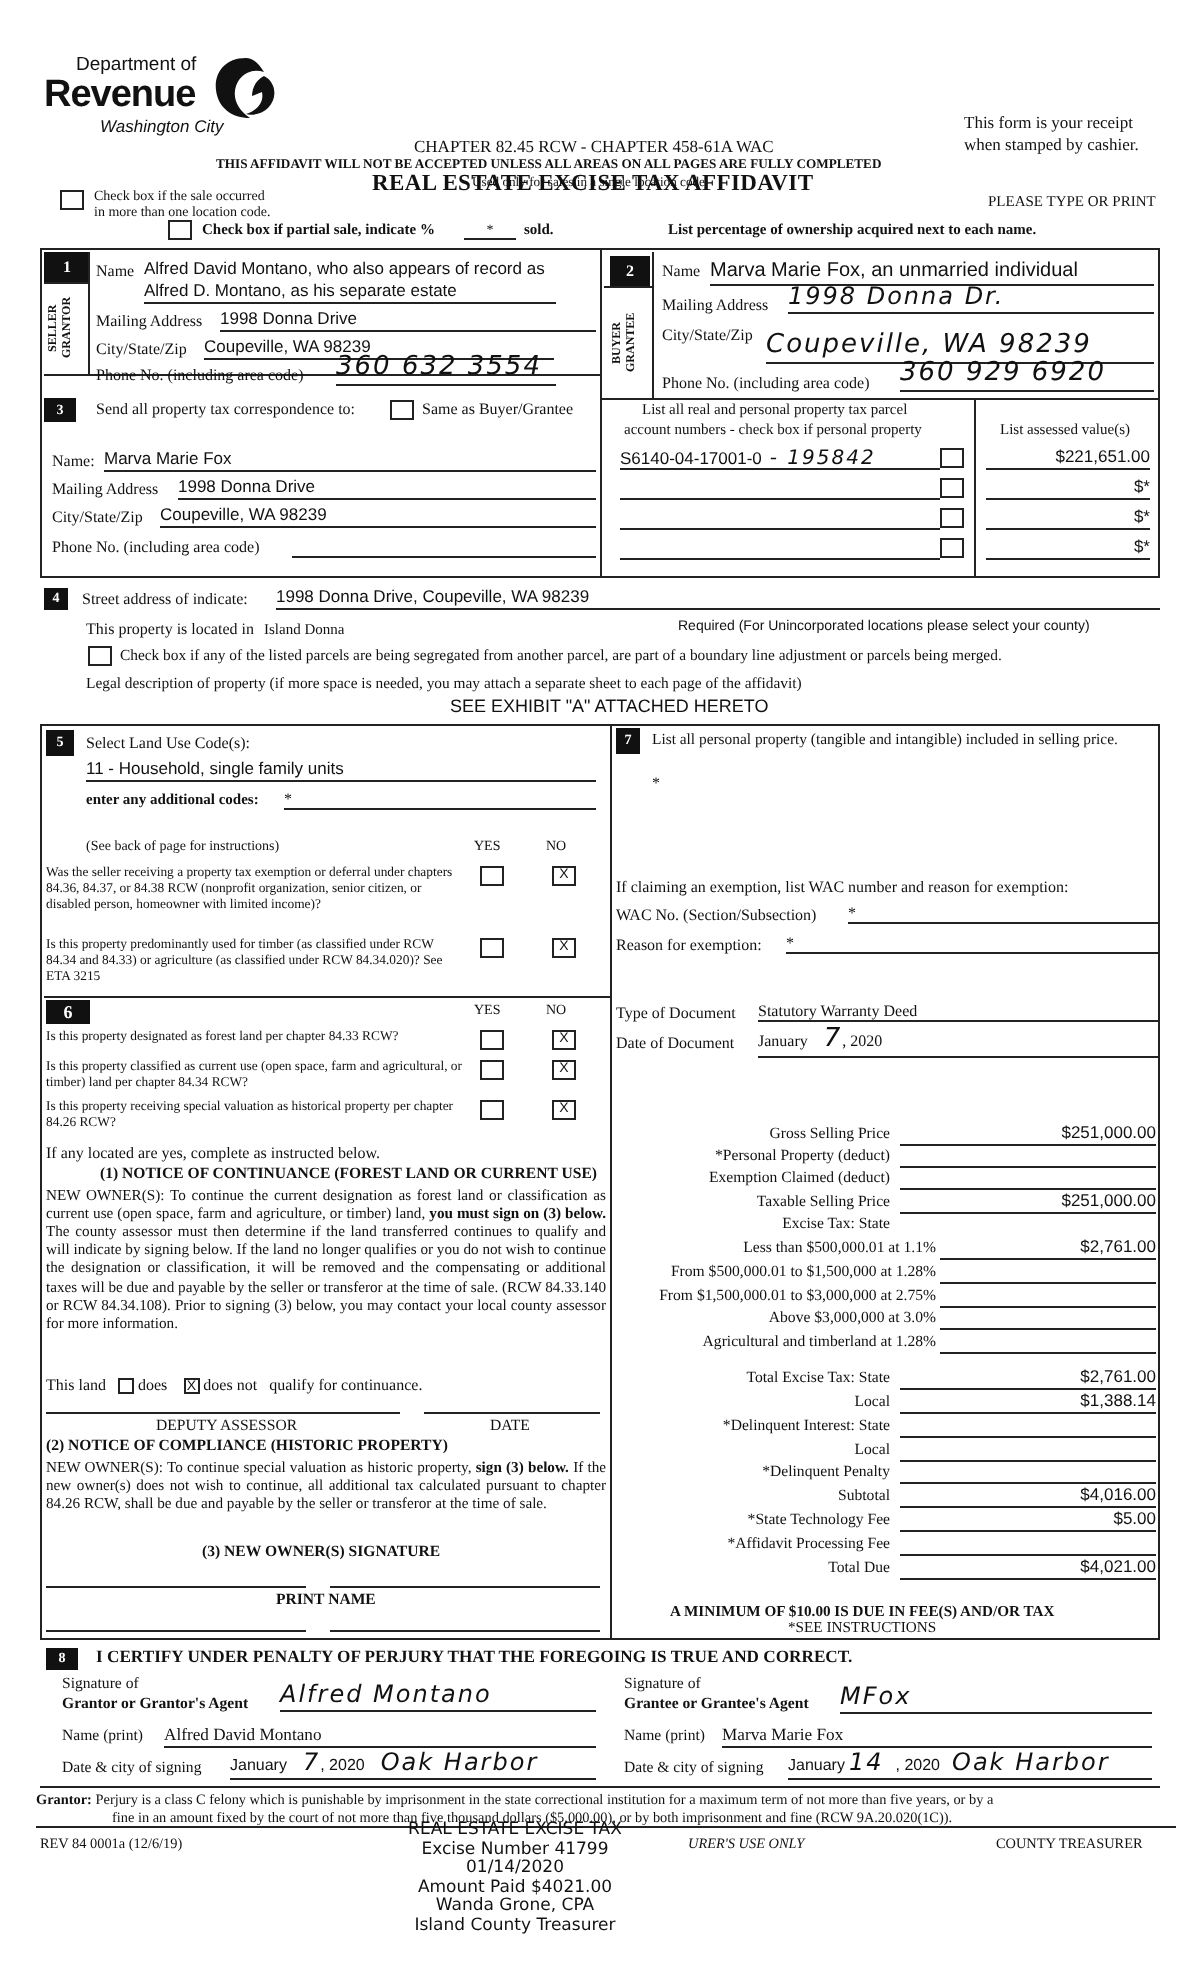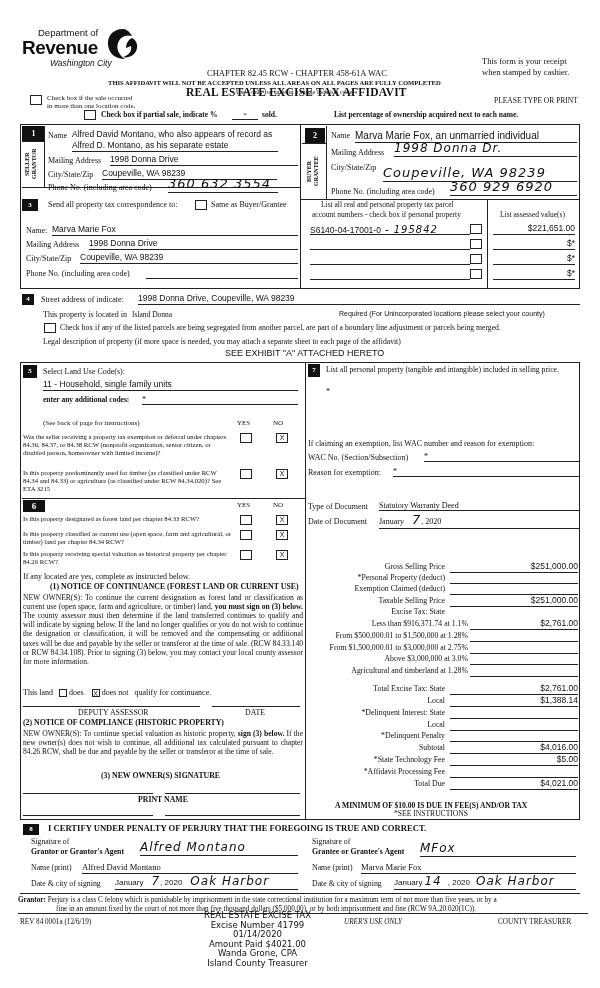--- a/index.html
+++ b/index.html
@@ -211,21 +211,21 @@
 <div id="calc-rows">
     <div class="rlbl" style="right:155px;top:563px;font-size:7.8px;">Gross Selling Price</div>
     <div class="rval" style="left:450px;top:562px;width:128px;height:11px;">$251,000.00</div>
     <div class="rlbl" style="right:155px;top:574px;font-size:7.8px;">*Personal Property (deduct)</div>
     <div class="rval" style="left:450px;top:573px;width:128px;height:11px;"></div>
     <div class="rlbl" style="right:155px;top:585px;font-size:7.8px;">Exemption Claimed (deduct)</div>
     <div class="rval" style="left:450px;top:584px;width:128px;height:11px;"></div>
     <div class="rlbl" style="right:155px;top:597px;font-size:7.8px;">Taxable Selling Price</div>
     <div class="rval" style="left:450px;top:596px;width:128px;height:11px;">$251,000.00</div>
     <div class="rlbl" style="right:155px;top:608px;font-size:7.8px;">Excise Tax:  State</div>
-    <div class="rlbl" style="right:132px;top:620px;font-size:7.8px;">Less than $916,371.74 at 1.1%</div>
+    <div class="rlbl" style="right:132px;top:620px;font-size:7.8px;">Less than $500,000.01 at 1.1%</div>
     <div class="rval" style="left:470px;top:619px;width:108px;height:11px;">$2,761.00</div>
     <div class="rlbl" style="right:132px;top:632px;font-size:7.8px;">From $500,000.01 to $1,500,000 at 1.28%</div>
     <div class="rval" style="left:470px;top:631px;width:108px;height:11px;"></div>
     <div class="rlbl" style="right:132px;top:644px;font-size:7.8px;">From $1,500,000.01 to $3,000,000 at 2.75%</div>
     <div class="rval" style="left:470px;top:643px;width:108px;height:11px;"></div>
     <div class="rlbl" style="right:132px;top:655px;font-size:7.8px;">Above $3,000,000 at 3.0%</div>
     <div class="rval" style="left:470px;top:654px;width:108px;height:11px;"></div>
     <div class="rlbl" style="right:132px;top:667px;font-size:7.8px;">Agricultural and timberland at 1.28%</div>
     <div class="rval" style="left:470px;top:666px;width:108px;height:11px;"></div>
     <div class="rlbl" style="right:155px;top:685px;font-size:7.8px;">Total Excise Tax: State</div>

